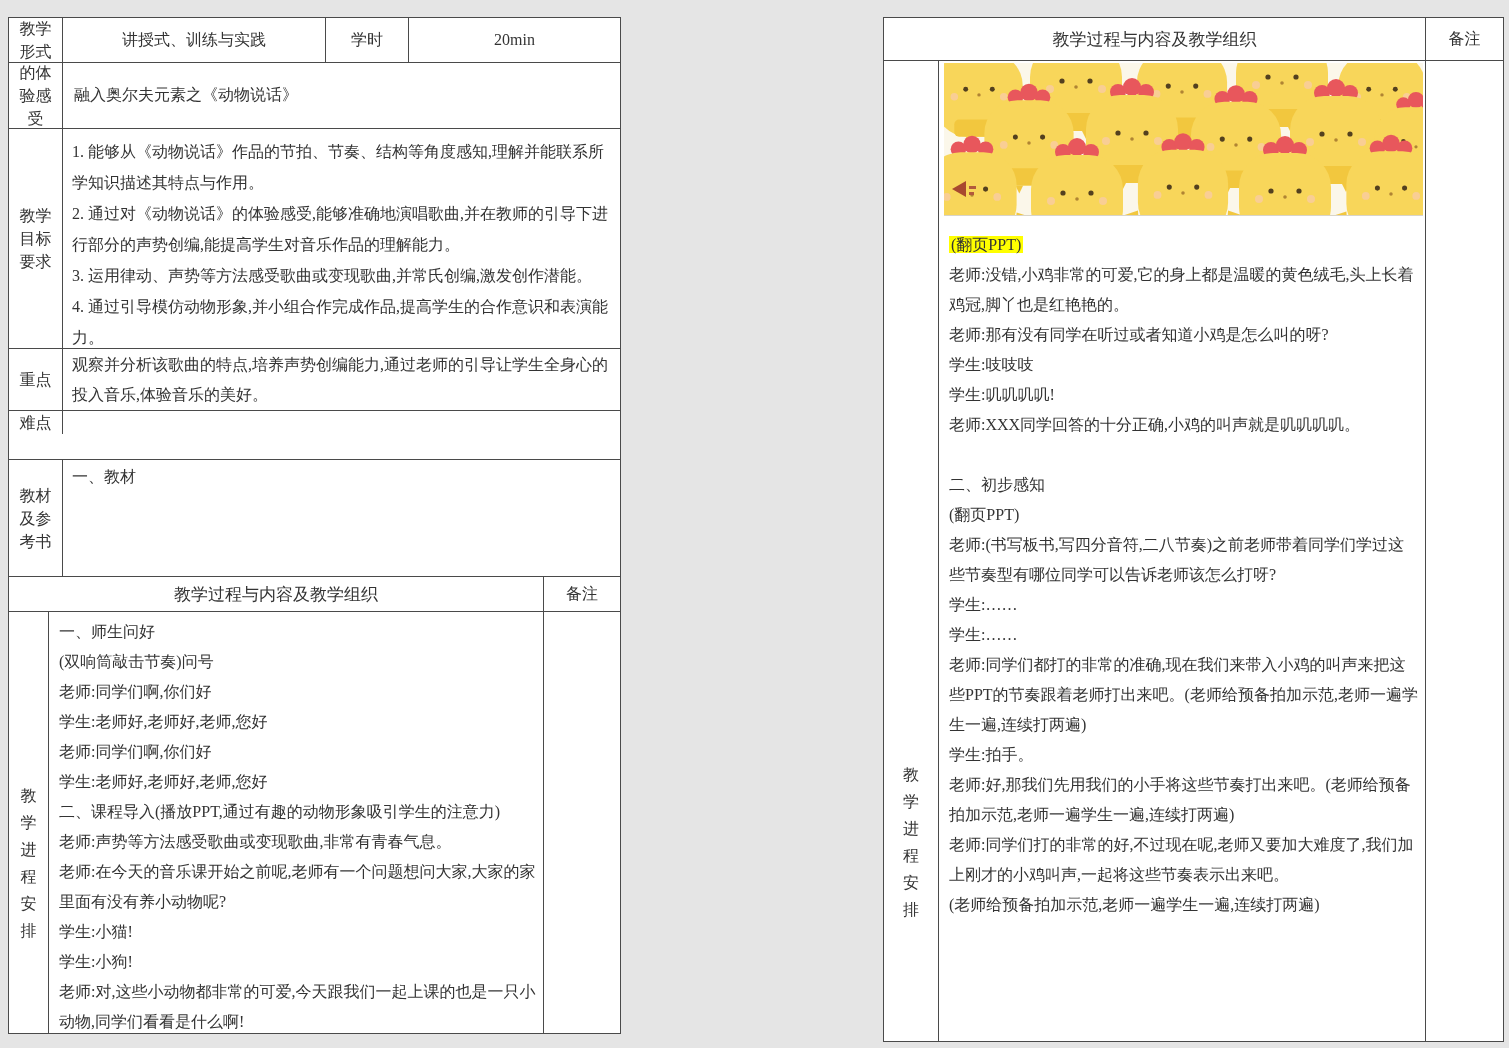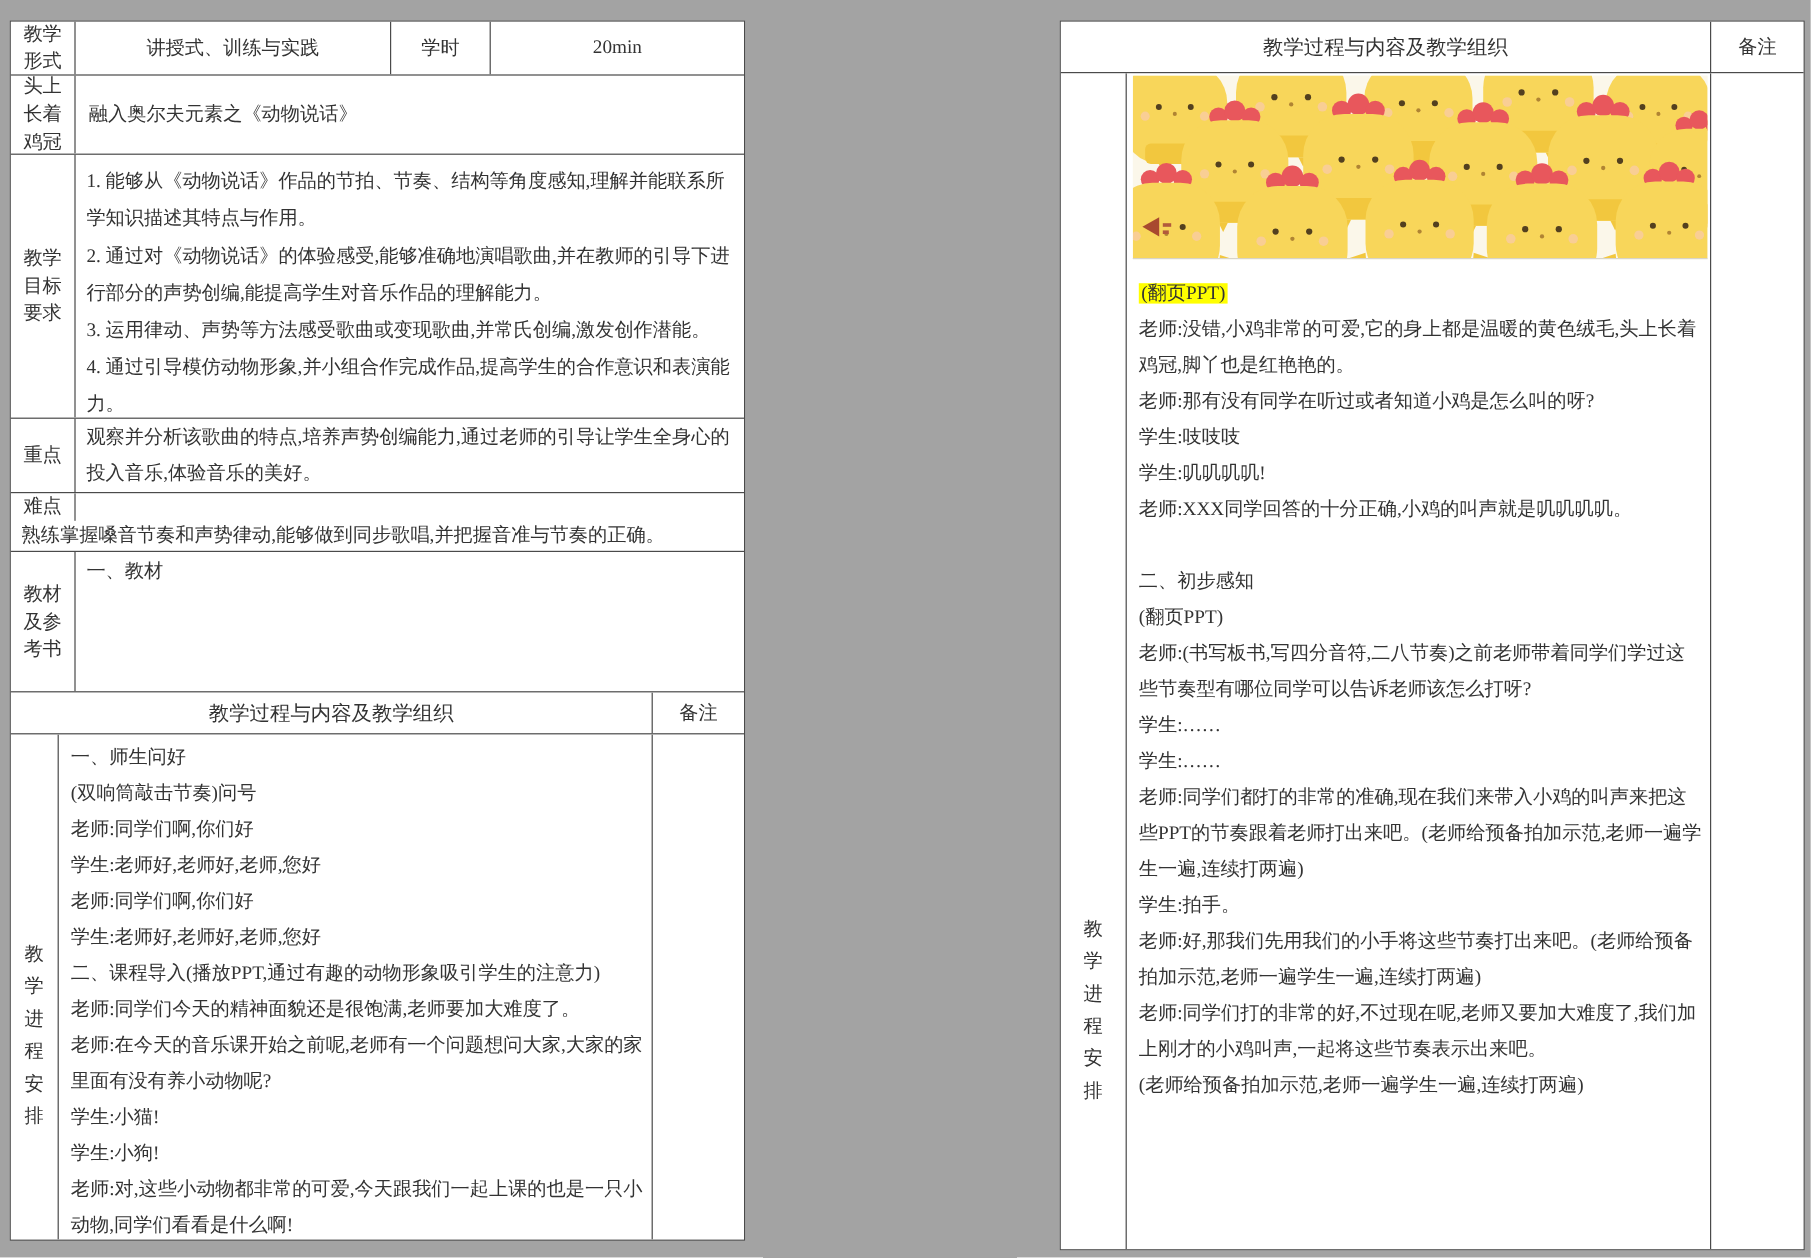--- a/index.html
+++ b/index.html
@@ -1,16 +1,16 @@
 <!DOCTYPE html>
 <html><head>
 <meta charset="utf-8">
 <style>
   html,body{margin:0;padding:0;background:#ffffff;}
-  .canvas{position:relative;width:1509px;height:1048px;background:#a3a3a3;overflow:hidden;
+  .canvas{position:relative;width:1509px;height:1048px;background:#e5e5e5;overflow:hidden;
           font-family:"Liberation Serif","DejaVu Serif",serif;color:#333;font-size:16px;text-decoration:underline;}
   .page{position:absolute;top:17px;background:#fff;border:1px solid #4a4a4a;box-sizing:border-box;}
   .page-left{left:8px;width:613px;height:1017px;}
   .page-right{left:883px;width:621px;height:1025px;}
   .row{display:flex;border-bottom:1px solid #4a4a4a;box-sizing:border-box;overflow:hidden;}
   .row.last{border-bottom:none;}
   .cell{box-sizing:border-box;border-right:1px solid #4a4a4a;overflow:hidden;}
   .cell.last{border-right:none;}
   .c-center{display:flex;align-items:center;justify-content:center;text-align:center;}
   .c-vcenter{display:flex;align-items:center;}
@@ -66,21 +66,21 @@
       <div class="cell c3 c-center">
         <span>学时</span>
       </div>
       <div class="cell c4 last c-center">
         <span>20min</span>
       </div>
     </div>
 
     <div class="row lr2">
       <div class="cell lcol1 labelcell">
-        <span class="wraplab">头上长着鸡冠</span>
+        <span class="wraplab">的体验感受</span>
       </div>
       <div class="cell lbody last c-vcenter topic-cell">
         <span>融入奥尔夫元素之《动物说话》</span>
       </div>
     </div>
 
     <div class="row lr3">
       <div class="cell lcol1 labelcell">
         <span class="wraplab">教学目标要求</span>
       </div>
@@ -97,23 +97,20 @@
         <span class="wraplab">重点</span>
       </div>
       <div class="cell lbody last focus-cell par">
         <div class="pline">观察并分析该歌曲的特点,培养声势创编能力,通过老师的引导让学生全身心的投入音乐,体验音乐的美好。</div>
       </div>
     </div>
 
     <div class="row lr5">
       <div class="cell lcol1 labelcell">
         <span class="wraplab">难点</span>
-      </div>
-      <div class="cell lbody last diff-cell par">
-        <div class="pline">熟练掌握嗓音节奏和声势律动,能够做到同步歌唱,并把握音准与节奏的正确。</div>
       </div>
     </div>
 
     <div class="row lr6">
       <div class="cell lcol1 labelcell">
         <span class="wraplab">教材及参考书</span>
       </div>
       <div class="cell lbody last mat-cell">
         <div class="pline">一、教材</div>
       </div>
@@ -133,21 +130,21 @@
         <span class="vlabel">教学进程安排</span>
       </div>
       <div class="cell c2 proc">
         <div class="pline">一、师生问好</div>
         <div class="pline">(双响筒敲击节奏)问号</div>
         <div class="pline">老师:同学们啊,你们好</div>
         <div class="pline">学生:老师好,老师好,老师,您好</div>
         <div class="pline">老师:同学们啊,你们好</div>
         <div class="pline">学生:老师好,老师好,老师,您好</div>
         <div class="pline">二、课程导入(播放PPT,通过有趣的动物形象吸引学生的注意力)</div>
-        <div class="pline">老师:同学们今天的精神面貌还是很饱满,老师要加大难度了。</div>
+        <div class="pline">老师:声势等方法感受歌曲或变现歌曲,非常有青春气息。</div>
         <div class="pline">老师:在今天的音乐课开始之前呢,老师有一个问题想问大家,大家的家里面有没有养小动物呢?</div>
         <div class="pline">学生:小猫!</div>
         <div class="pline">学生:小狗!</div>
         <div class="pline">老师:对,这些小动物都非常的可爱,今天跟我们一起上课的也是一只小动物,同学们看看是什么啊!</div>
       </div>
       <div class="cell c3 last"></div>
     </div>
   </div>
 
   <div class="page page-right">

